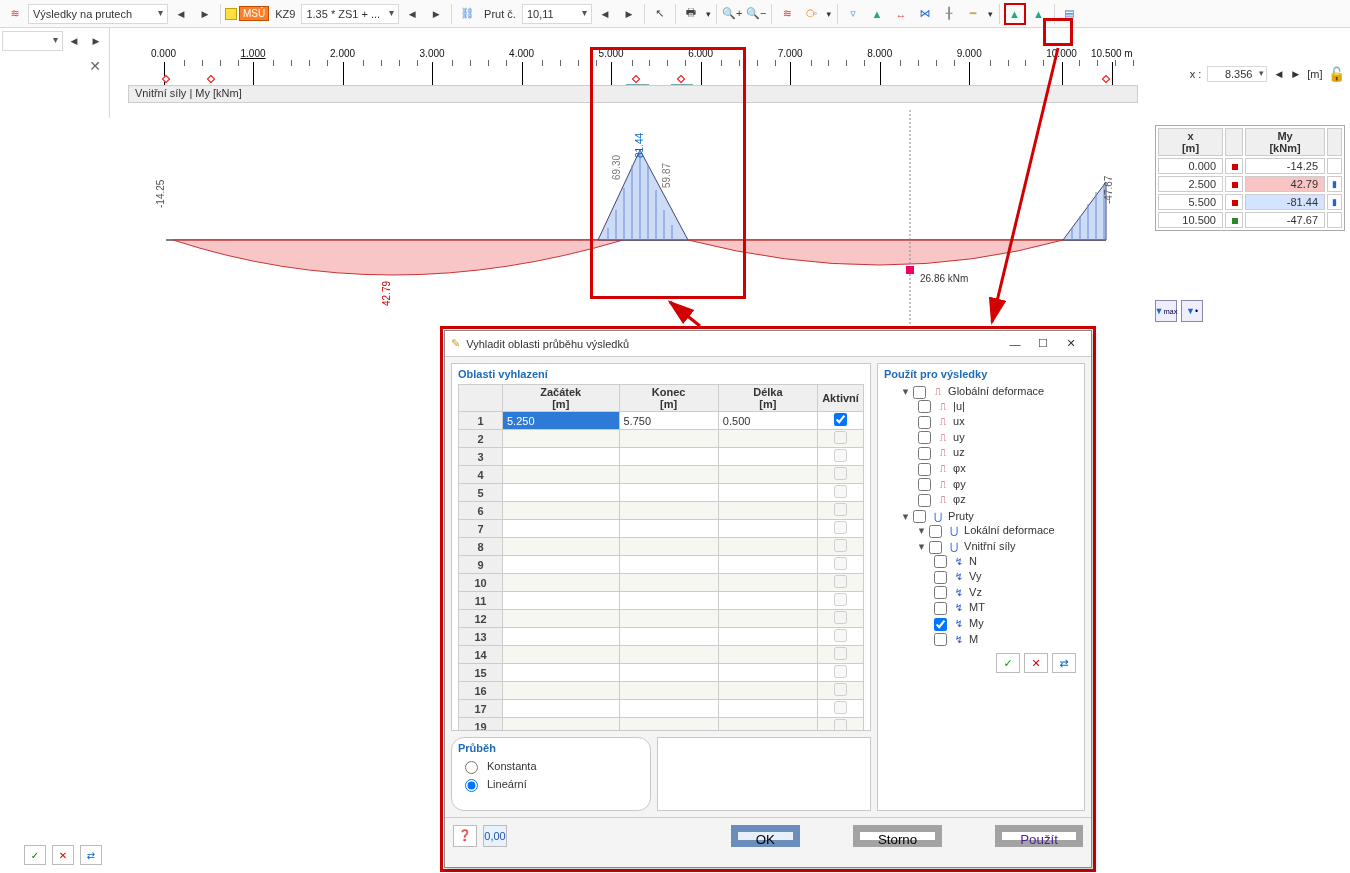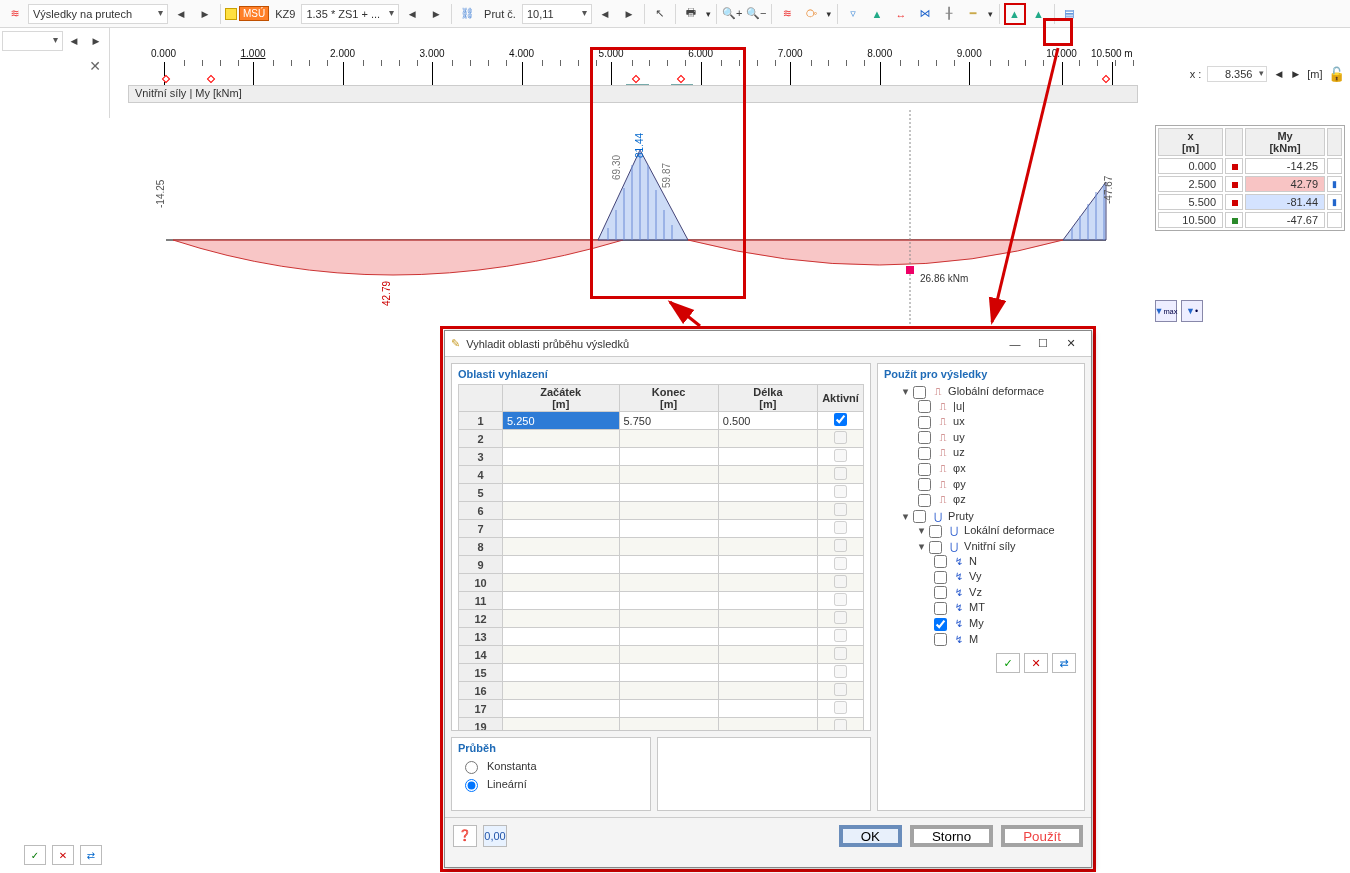--- a/index.html
+++ b/index.html
@@ -124,42 +124,42 @@
   .dlg-right { flex:1; display:flex; flex-direction:column;}
   .group { border:1px solid #c8c8c8; background:#fff; padding:4px 6px;}
   .group > .ghead { color: var(--blue-dark); font-weight:600; margin-bottom:4px;}
   .grid { border:1px solid #bbb; font-size:11px; width:100%; border-collapse:collapse;}
   .grid th, .grid td { border:1px solid #ccc; padding:1px 4px; text-align:center;}
   .grid th { background:var(--grid-head);}
   .grid td.rnum { background:var(--grid-head); width:40px; font-weight:600; color:#444;}
   .grid td.val { text-align:left; padding-right:10px;}
   .grid td.chk input{margin:0;}
   .grid-wrap { position:relative;}
-  .prubeh-box { height:74px;}
+  .prubeh-box { height:74px;border-radius:13px;}
   .prubeh-box label{ display:flex; align-items:center; gap:6px; margin:2px 2px;}
   .note-box { height:74px; flex:1;}
   .tree { font-size:11px;}
   .tree ul { list-style:none; margin:0; padding-left:16px;}
   .tree li { padding:1px 0; white-space:nowrap;}
   .tree .tw { display:inline-block; width:11px; text-align:center; color:#555;}
   .tree input[type=checkbox]{ vertical-align:middle; margin:0 2px;}
   .tree .ic { display:inline-block; width:14px; text-align:center; color:#a33; font-size:10px;}
   .tree .ic.blue{color:#2255cc;}
   .tree-foot { display:flex; justify-content:flex-end; gap:4px; padding:4px 2px 0;}
   .tree-foot .b{ width:24px;height:20px; border:1px solid #bbb; background:#fff; display:flex;align-items:center;justify-content:center; font-size:11px;}
   .dlg-buttons {
     height:36px; display:flex; align-items:center; padding:0 8px; gap:8px; border-top:1px solid #ccc;
   }
   .dlg-buttons .left-btns{display:flex;gap:6px;}
   .dlg-buttons .spacer{flex:1;}
   .dlg-buttons button{
-    height:22px; padding:0 18px; border:4px solid #a3a3a3; background:#fff;
+    height:22px; padding:0 18px; border:7px solid #a3a3a3; background:#fff;margin-left:45px;
   }
   .dlg-buttons button.primary{ background:#e8f0fb; border-color:#6a8dbb;}
-  .dlg-buttons button:disabled{ color:#ef4444;}
+  .dlg-buttons button:disabled{ color:#4c1d95;}
   .foot-b { width:24px;height:22px; border:1px solid #bbb; background:#fff; display:flex;align-items:center;justify-content:center;}
   
   .bl-icons{ position:absolute; left:24px; bottom:8px; display:flex; gap:6px;}
   .bl-icons div{width:22px;height:20px;border:1px solid #bbb;background:#fff;display:flex;align-items:center;justify-content:center;font-size:10px;color:#070;}
   
   .gl{font-family:"Segoe UI Symbol","Segoe UI",sans-serif;}
 </style>
 </head>
 <body>
 

